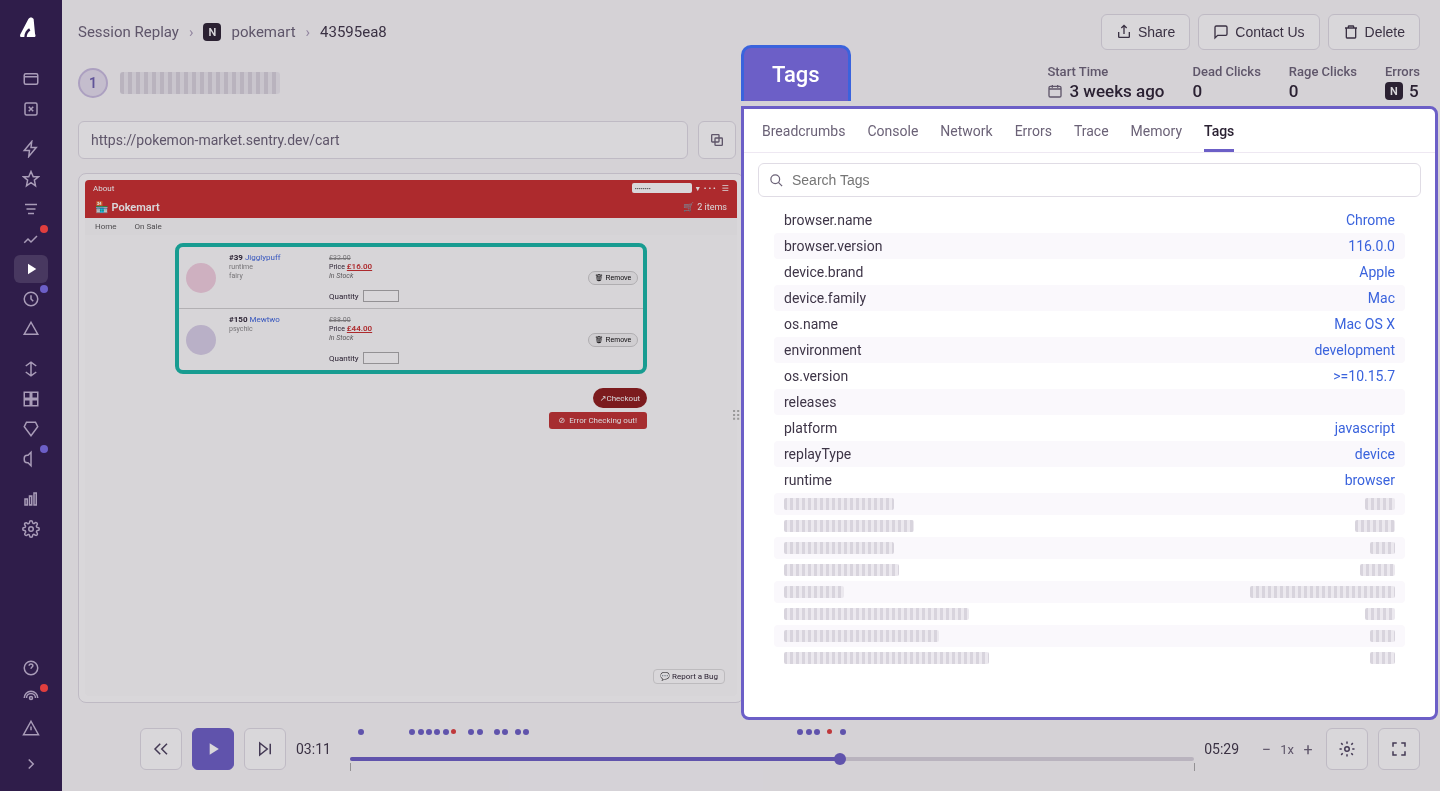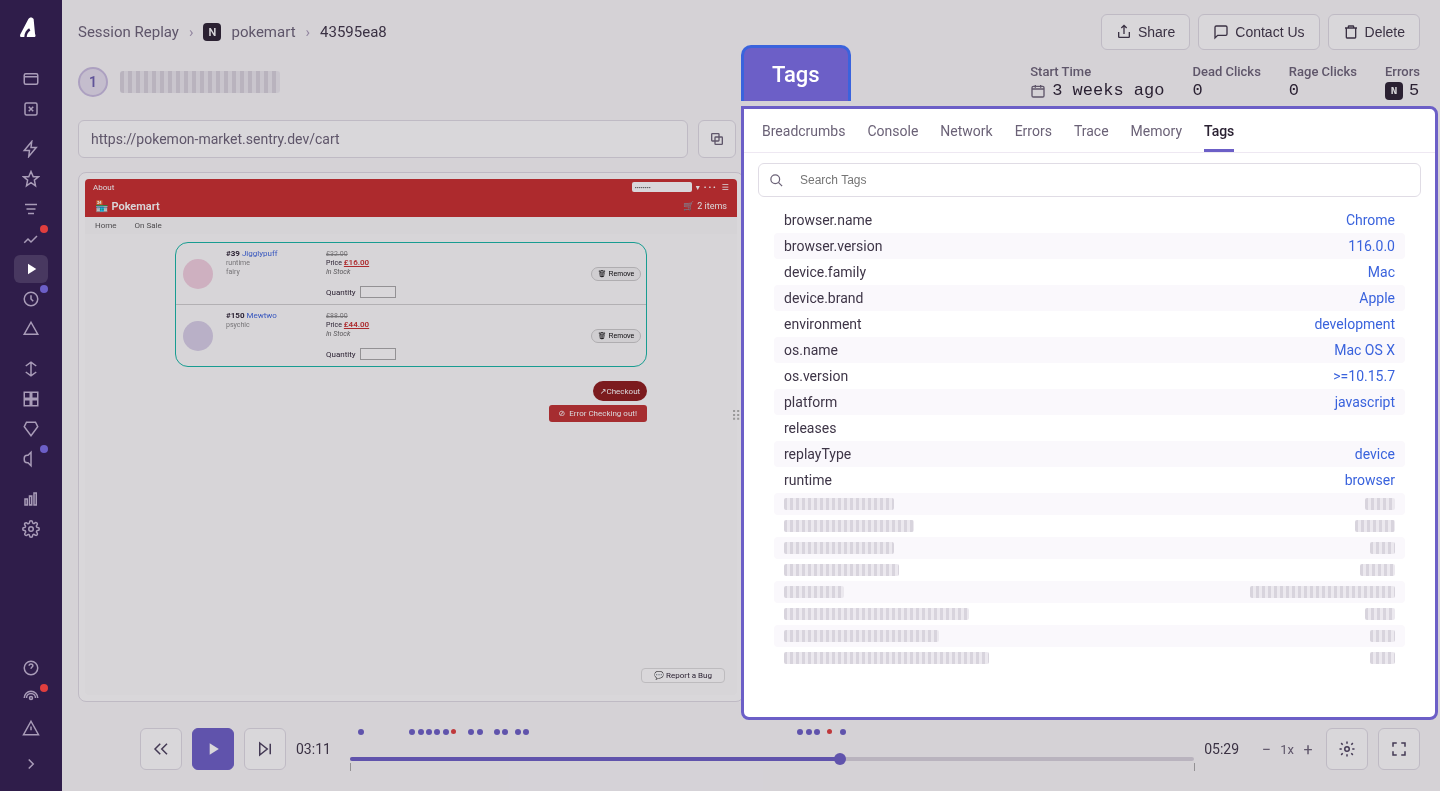--- a/index.html
+++ b/index.html
@@ -29,61 +29,61 @@
 .btn { display:flex; align-items:center; gap:6px; height:36px; padding:0 14px; border:1px solid #e0dce5; background:#fff; border-radius:6px; color:#3e3547; font-size:14px; cursor:pointer; }
 .btn svg { width:16px; height:16px; }
 
 
 .session-row { display:flex; align-items:center; padding: 14px 20px 14px 16px; }
 .avatar { width:30px; height:30px; border-radius:50%; background:#e6e0ef; color:#6b5eaf; display:flex;align-items:center;justify-content:center; font-weight:600; font-size:14px; margin-right:12px; border:2px solid #c9bce0;}
 .user-blur { width:160px; height:22px; background:repeating-linear-gradient(90deg,#d8d4dd,#d8d4dd 4px,#ece9ef 4px,#ece9ef 8px); border-radius:3px; filter:blur(0.5px); }
 .stats { margin-left:auto; display:flex; gap:28px; }
 .stat { display:flex; flex-direction:column; gap:2px;justify-content:space-between; }
 .stat-label { font-size:13px; color:#6b6277; font-weight:500; }
-.stat-value { font-size:17px; color:#2b2233; font-weight:500; display:flex; align-items:center; gap:6px;font-family:Liberation Mono, monospace; }
+.stat-value { font-size:17px; color:#2b2233; font-weight:500; display:flex; align-items:center; gap:6px; }
 .err-badge { width:18px; height:18px; border-radius:4px; background:#2b2233; color:#fff; display:flex;align-items:center;justify-content:center; font-size:11px; font-weight:600; }
 
 
 .url-row { display:flex; align-items:center; gap:10px; padding: 0 20px 0 16px; margin-top:6px; }
 .url-box { flex:0 0 610px; height:38px; border:1px solid #e0dce5; border-radius:6px; background:#fff; display:flex; align-items:center; padding:0 12px; color:#6b6277; font-size:14px; }
 .copy-btn { width:38px; height:38px; border:1px solid #e0dce5; border-radius:6px; background:#fff; display:flex;align-items:center;justify-content:center; color:#6b6277; }
 .os-icons { display:flex; gap:6px; align-items:center; }
 .chrome-ic{ width:18px;height:18px;border-radius:50%;background:conic-gradient(#ea4335 0 120deg,#fbbc05 120deg 240deg,#34a853 240deg 360deg); position:relative;}
 .chrome-ic::after{content:"";position:absolute;inset:4px;background:#fff;border-radius:50%;}
 
 
 .viewport { margin: 14px 20px 0 16px; width:666px; height:530px; border:1px solid #e0dce5; border-radius:8px; background:#fff; padding:6px; position:relative; }
 .vp-inner { position:relative; width:100%; height:100%; background:#fdfdfd; border-radius:4px; overflow:hidden; }
 .topbar-red { height:16px; background:#ca2d2d; display:flex; align-items:center; padding:0 8px; font-size:8px; color:#fff; }
 .topbar-red .right{ margin-left:auto; display:flex; gap:4px; align-items:center;}
 .topbar-red .dots{ letter-spacing:2px;}
 .pw-field{ width:60px; height:10px; background:#fff; border-radius:2px; color:#333; font-size:6px; display:flex;align-items:center; padding:0 3px;}
 .navbar-red { height:22px; background:#ca2d2d; display:flex; align-items:center; padding:0 10px; color:#fff; font-size:11px; font-weight:600; }
 .navbar-red .cart{ margin-left:auto; font-size:9px; font-weight:400;}
 .tabs-row { padding:4px 10px; font-size:8px; color:#555; display:flex; gap:18px; background:#fafafa; }
-.cart-table { margin:8px 90px; border:1px solid #14b8a6; border-radius:13px; font-size:8px; }
+.cart-table { margin:8px 90px; border:4px solid #14b8a6; border-radius:8px; font-size:8px; }
 .cart-row { display:flex; border-bottom:1px solid #d0d0d0; }
 .cart-row:last-child{ border-bottom:none;}
 .c-img { width:44px; display:flex;align-items:center;justify-content:center; }
 .c-img .poke{ width:30px;height:30px;border-radius:50%;background:#f2d0e0;}
 .c-img .poke2{ background:#d8d0e8;}
 .c-info { width:100px; padding:6px; }
 .c-info .num{ font-weight:700; }
 .c-info .sub{ color:#888; font-size:7px;}
 .c-price { flex:1; padding:6px; }
 .c-price .old{ text-decoration:line-through; color:#888; font-size:7px;}
 .c-price .new{ color:#ca2d2d; font-weight:600;text-decoration:underline;}
 .c-price .stock{ font-style:italic; color:#666; font-size:7px;}
 .c-price .qty{ margin-top:10px; display:flex; gap:4px; align-items:center;}
 .c-price .qty input{ width:36px; height:12px; border:1px solid #aaa; font-size:7px;}
 .c-remove{ width:60px; display:flex;align-items:center;justify-content:center;}
 .c-remove button{ font-size:7px; padding:2px 6px; border:1px solid #ccc; border-radius:10px; background:#f5f5f5;}
 .checkout-btn{ margin:6px 90px 4px auto; width:54px; height:20px; border-radius:10px; background:#8e1a1a; color:#fff; font-size:8px; display:flex;align-items:center;justify-content:center; float:right;}
 .err-banner{ clear:both; margin:0 90px 0 auto; width:fit-content; padding:4px 10px; background:#c13030; color:#fff; font-size:8px; border-radius:3px; float:right; display:flex;gap:4px;align-items:center;}
-.report-bug{ position:absolute; bottom:12px; right:12px; border:1px solid #ddd; border-radius:4px; padding:2px 12px; font-size:8px; background:#fff;}
+.report-bug{ position:absolute; bottom:12px; right:12px; border:1px solid #ddd; border-radius:4px; padding:2px 6px; font-size:8px; background:#fff;}
 
 
 .playback { position:absolute; left:78px; right:20px; bottom:12px; height:60px; display:flex; align-items:center; gap:10px; }
 .pb-btn { width:42px; height:42px; border:1px solid #e0dce5; border-radius:6px; background:#fff; display:flex;align-items:center;justify-content:center; color:#4a3f5c;}
 .pb-btn.primary{ background:#6c5fc7; border-color:#6c5fc7; color:#fff;}
 .pb-time{ font-size:14px; color:#3e3547; width:44px;}
 .timeline{ flex:1; position:relative; height:40px; }
 .tl-track{ position:absolute; left:0; right:0; top:28px; height:4px; background:#d8d4dd; border-radius:2px;}
 .tl-fill{ position:absolute; left:0; top:28px; height:4px; background:#6c5fc7; border-radius:2px; width:58%;}
 .tl-thumb{ position:absolute; top:24px; width:12px;height:12px;border-radius:50%;background:#6c5fc7; left:58%; transform:translateX(-50%);}
@@ -97,21 +97,21 @@
 
 .tags-tab { position:absolute; left:741px; top:45px; z-index:20; }
 .tags-tab-inner{ background:#6c5fc7; color:#fff; border:3px solid #3a63dd; border-bottom:none; border-radius:10px 10px 0 0; padding:14px 28px; font-size:22px; font-weight:500;}
 .panel { position:absolute; left:741px; top:106px; width:697px; height:614px; background:#fff; border:3px solid #6c5fc7; border-radius:0 8px 8px 8px; z-index:19; overflow:hidden;}
 .panel-tabs{ display:flex; gap:22px; padding:14px 18px 0 18px; border-bottom:1px solid #eee8f2; font-size:14px; color:#6b6277;}
 .panel-tab{ padding-bottom:10px; cursor:pointer;}
 .panel-tab.active{ color:#2b2233; border-bottom:3px solid #6c5fc7; font-weight:500;}
 .search-row{ padding:10px 14px;}
 .search-box{ height:34px; border:1px solid #e0dce5; border-radius:6px; display:flex; align-items:center; padding:0 10px; gap:8px; color:#6b6277;}
 .search-box svg{ width:15px;height:15px;}
-.search-box input{ border:none; outline:none; flex:1; font-size:12px; color:#0c4a6e;margin-left:8px;}
+.search-box input{ border:none; outline:none; flex:1; font-size:14px; color:#0c4a6e;}
 .tag-list{ padding:0 30px;}
 .tag-row{ display:flex; align-items:center; padding:5px 10px; font-size:14px; border-radius:4px;}
 .tag-row:nth-child(even){ background:#faf8fc;}
 .tag-key{ color:#3e3547;}
 .tag-val{ margin-left:auto; color:#3a63dd;}
 .tag-blur .bk{ height:12px; background:repeating-linear-gradient(90deg,#d8d4dd,#d8d4dd 3px,#ece9ef 3px,#ece9ef 6px); border-radius:2px;}
 .tag-blur .bv{ height:12px; background:repeating-linear-gradient(90deg,#d8d4dd,#d8d4dd 3px,#ece9ef 3px,#ece9ef 6px); border-radius:2px;}
 .drag-handle{ position:absolute; left:731px; top:408px; z-index:20; color:#999; font-size:14px; letter-spacing:1px;}
 
 </style>
@@ -471,48 +471,48 @@
   <div class="tag-list" id="tag-list">
       <div class="tag-row">
         <span class="tag-key">browser.name</span>
         <span class="tag-val">Chrome</span>
       </div>
       <div class="tag-row">
         <span class="tag-key">browser.version</span>
         <span class="tag-val">116.0.0</span>
       </div>
       <div class="tag-row">
+        <span class="tag-key">device.brand</span>
+        <span class="tag-val">Apple</span>
+      </div>
+      <div class="tag-row">
         <span class="tag-key">device.family</span>
         <span class="tag-val">Mac</span>
       </div>
       <div class="tag-row">
-        <span class="tag-key">device.brand</span>
-        <span class="tag-val">Apple</span>
+        <span class="tag-key">os.name</span>
+        <span class="tag-val">Mac OS X</span>
       </div>
       <div class="tag-row">
         <span class="tag-key">environment</span>
         <span class="tag-val">development</span>
       </div>
       <div class="tag-row">
-        <span class="tag-key">os.name</span>
-        <span class="tag-val">Mac OS X</span>
-      </div>
-      <div class="tag-row">
         <span class="tag-key">os.version</span>
         <span class="tag-val">&gt;=10.15.7</span>
       </div>
       <div class="tag-row">
+        <span class="tag-key">releases</span>
+        <span class="tag-val"></span>
+      </div>
+      <div class="tag-row">
         <span class="tag-key">platform</span>
         <span class="tag-val">javascript</span>
       </div>
       <div class="tag-row">
-        <span class="tag-key">releases</span>
-        <span class="tag-val"></span>
-      </div>
-      <div class="tag-row">
         <span class="tag-key">replayType</span>
         <span class="tag-val">device</span>
       </div>
       <div class="tag-row">
         <span class="tag-key">runtime</span>
         <span class="tag-val">browser</span>
       </div>
       <div class="tag-row tag-blur">
         <span class="bk" style="width:110px"></span>
         <span class="bv" style="width:30px;margin-left:auto"></span>

